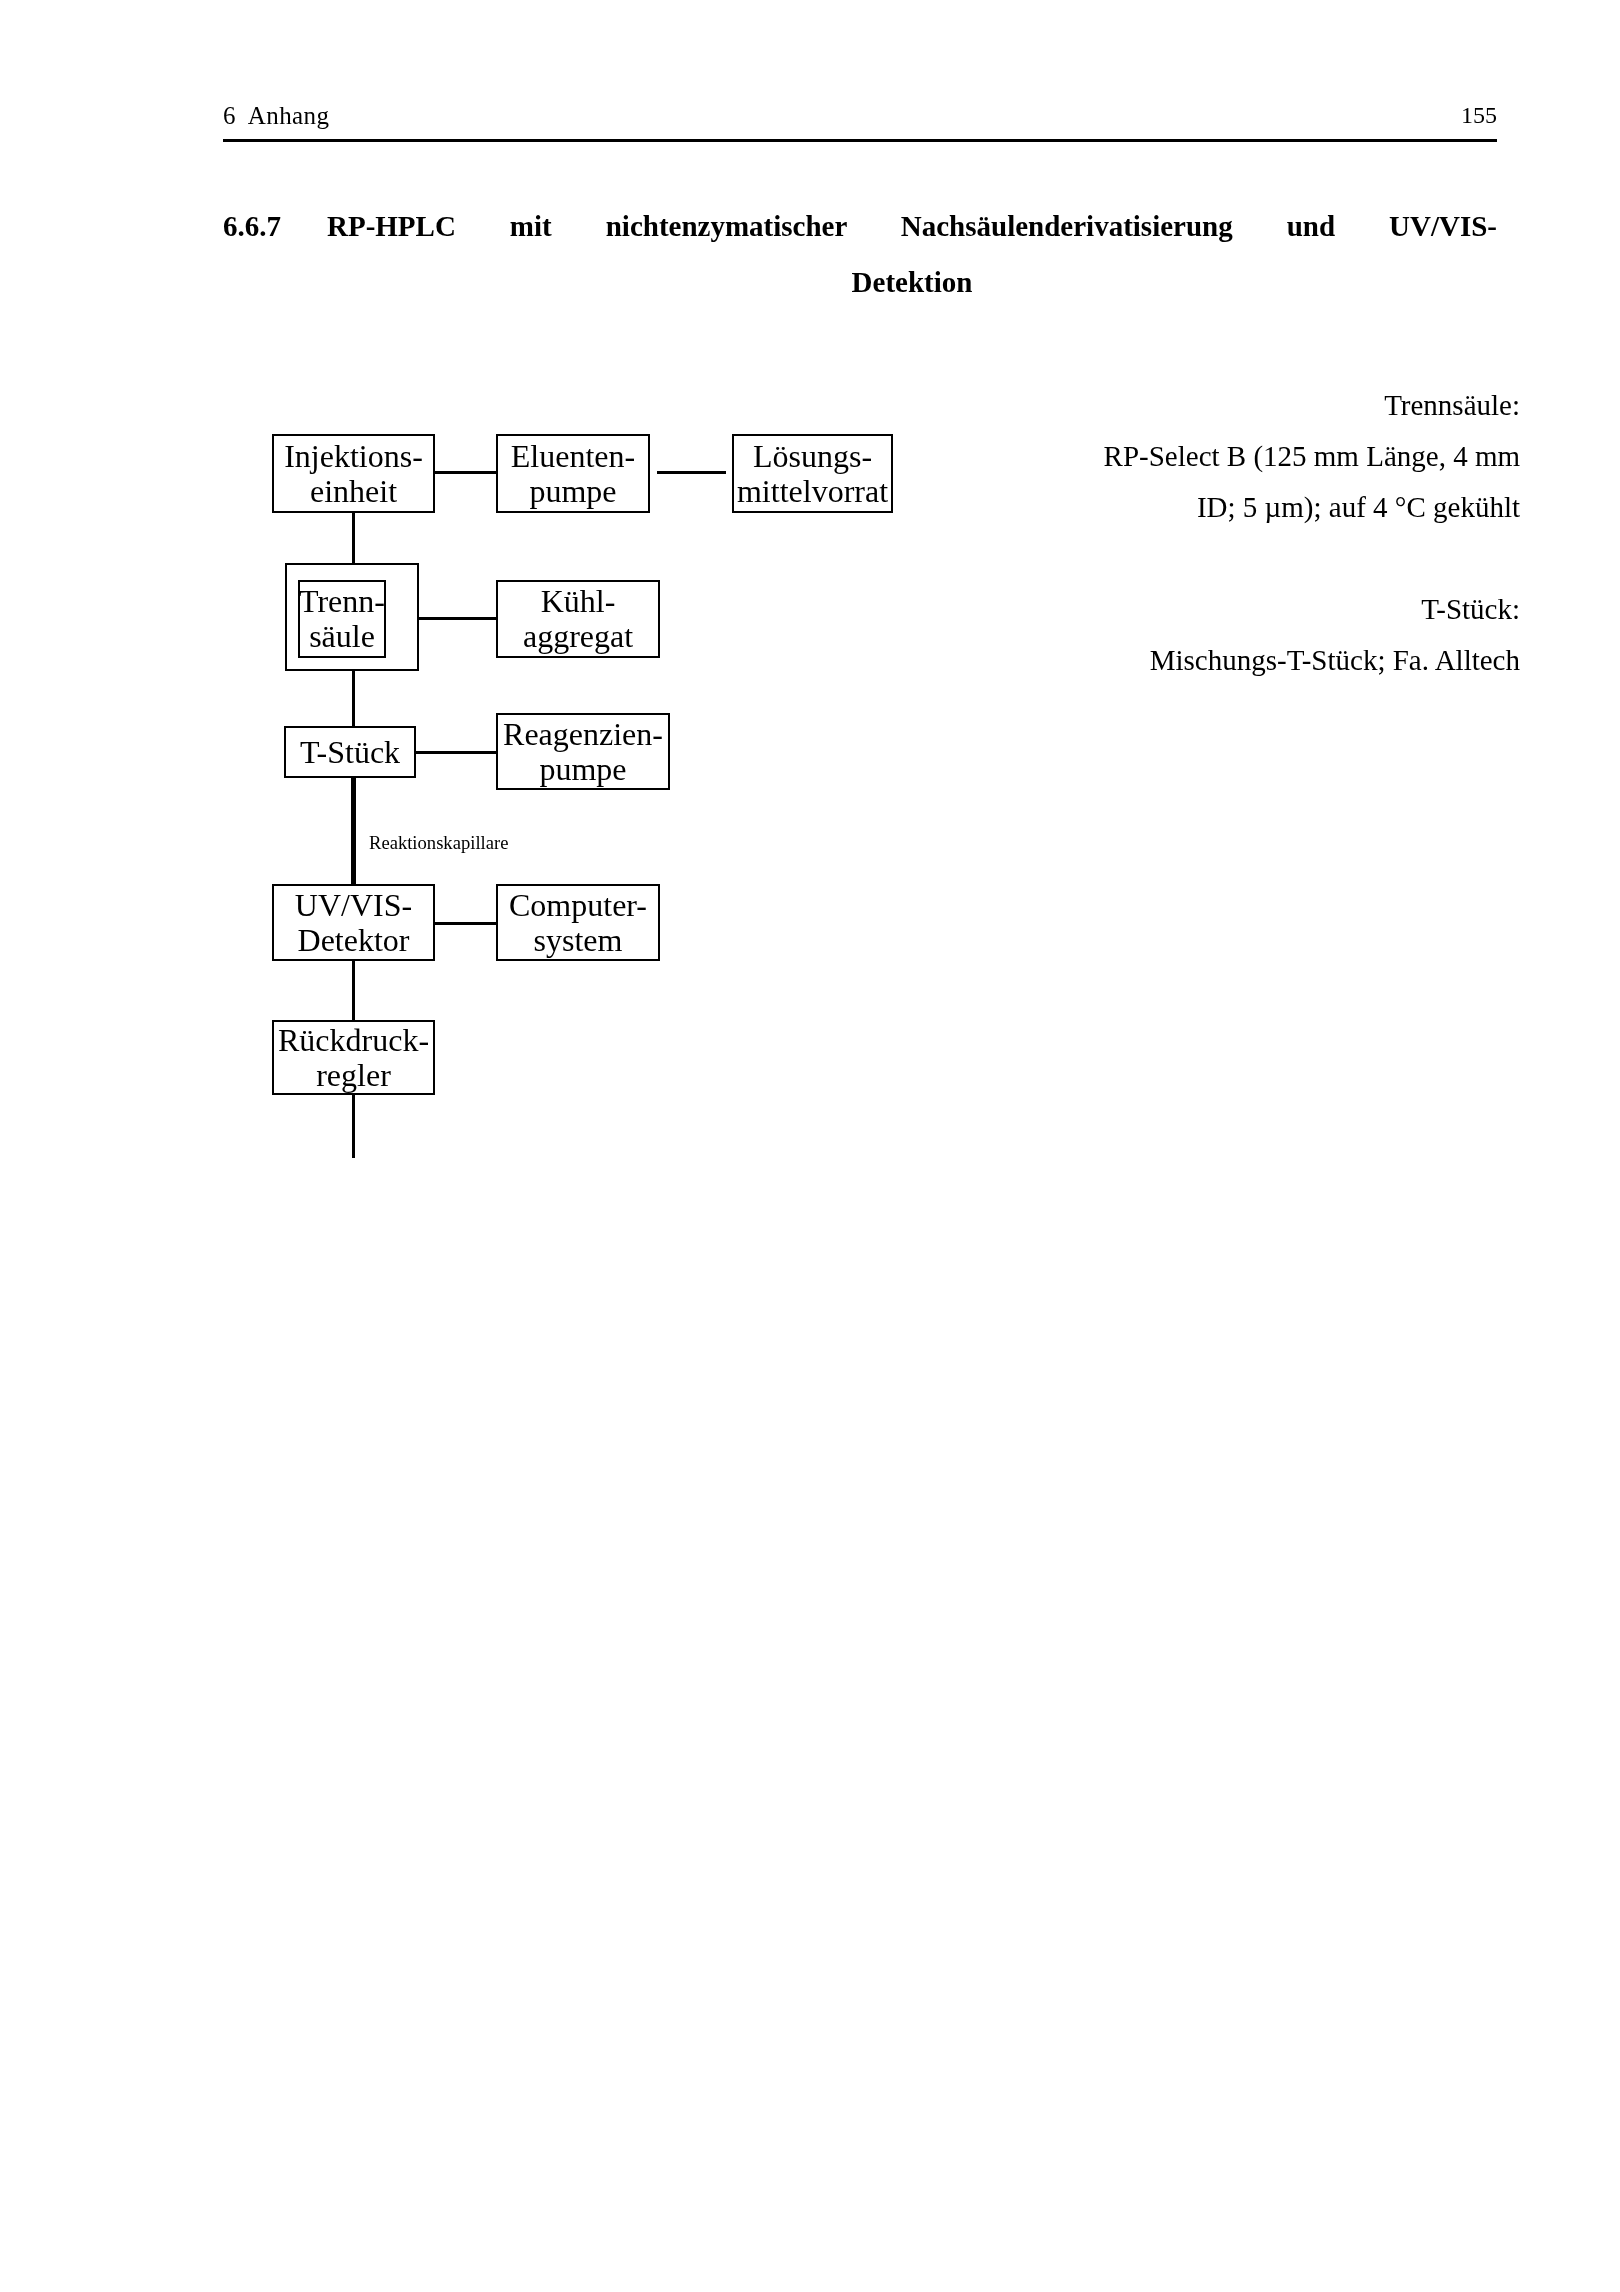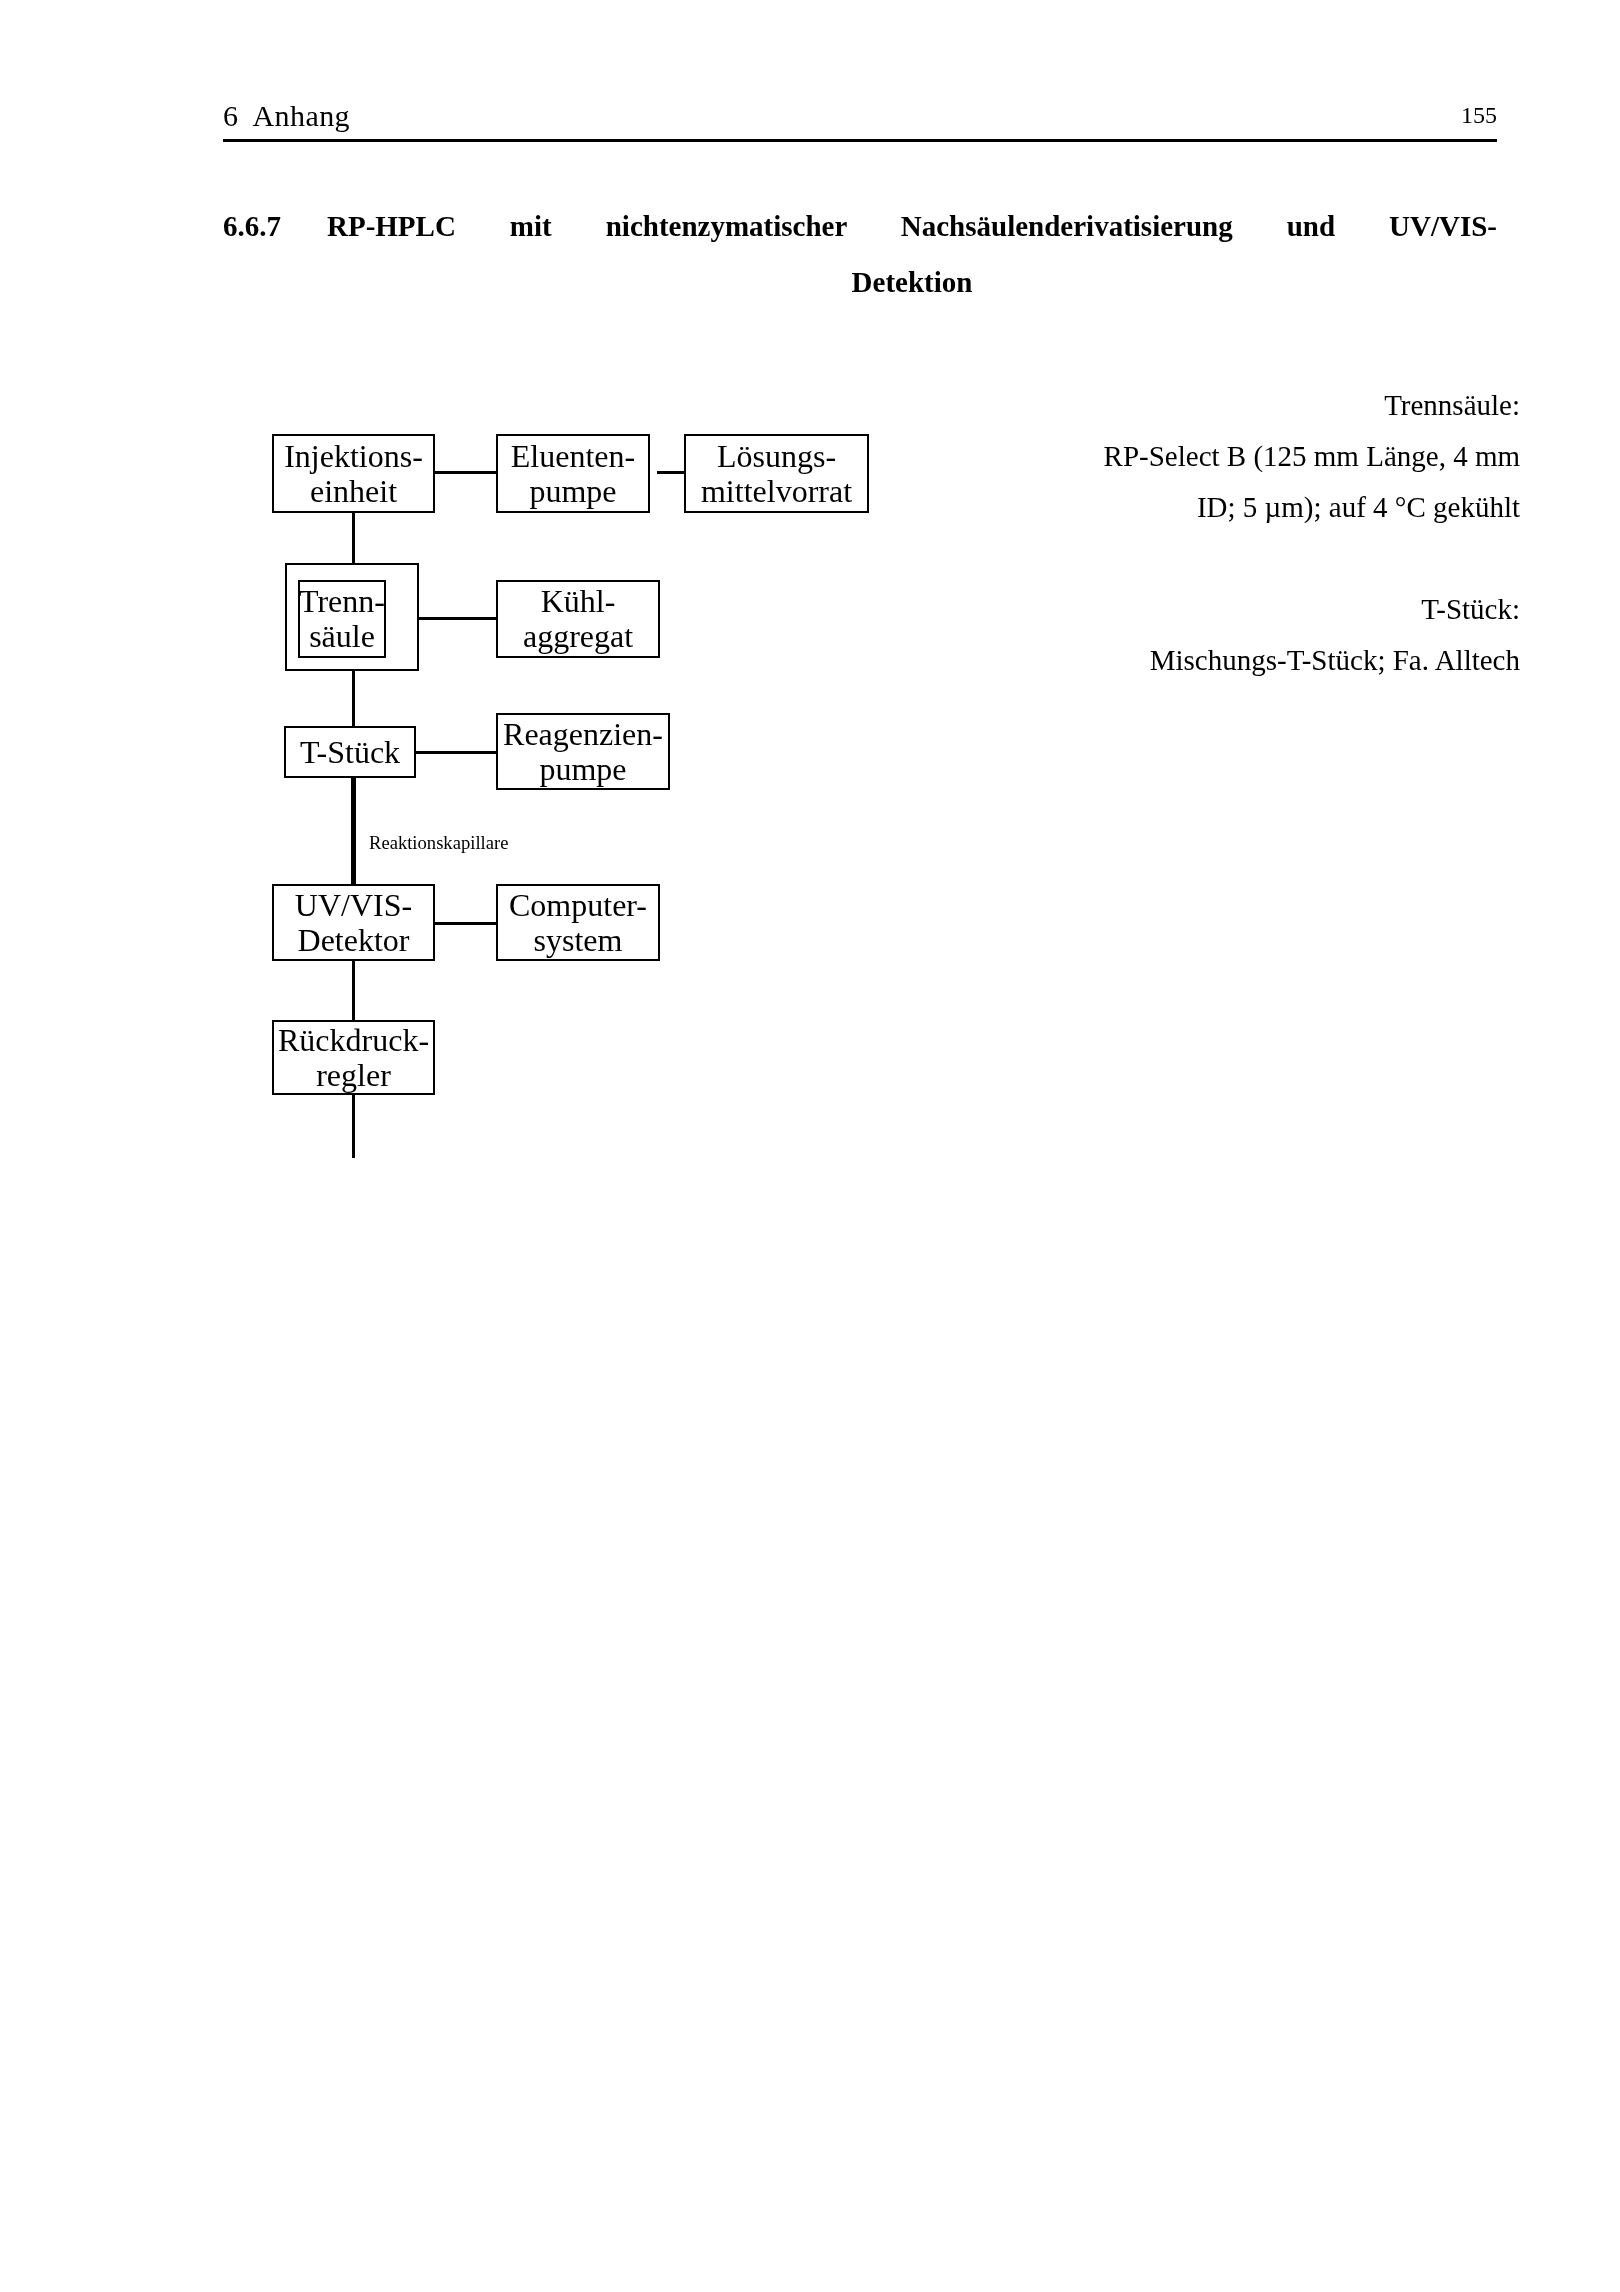--- a/index.html
+++ b/index.html
@@ -24,21 +24,21 @@
     position: absolute;
     left: 223px;
     top: 96px;
     width: 1274px;
     height: 51px;
   }
   #header .hdr-left {
     position: absolute;
     left: 0;
     top: 0;
-    font-size: 30px;
+    font-size: 25px;
     line-height: 39px;
     letter-spacing: 0.4px;
     white-space: pre;
   }
   #header .hdr-right {
     position: absolute;
     right: 0;
     top: 0;
     font-size: 24px;
     line-height: 39px;
@@ -183,21 +183,21 @@
     <div class="node" style="left:272px; top:434px; width:163px; height:79px;">
       <span class="node-inner">Injektions-
 einheit</span>
     </div>
 
     <div class="node thin" style="left:496px; top:434px; width:154px; height:79px;">
       <span class="node-inner">Eluenten-
 pumpe</span>
     </div>
 
-    <div class="node thin" style="left:684px; top:434px; width:185px; height:79px;">
+    <div class="node thin" style="left:732px; top:434px; width:161px; height:79px;">
       <span class="node-inner">Lösungs-
 mittelvorrat</span>
     </div>
 
     <div class="outerbox" style="left:285px; top:563px; width:134px; height:108px;"></div>
     <div class="node" style="left:298px; top:580px; width:88px; height:78px;">
       <span class="node-inner">Trenn-
 säule</span>
     </div>
 

